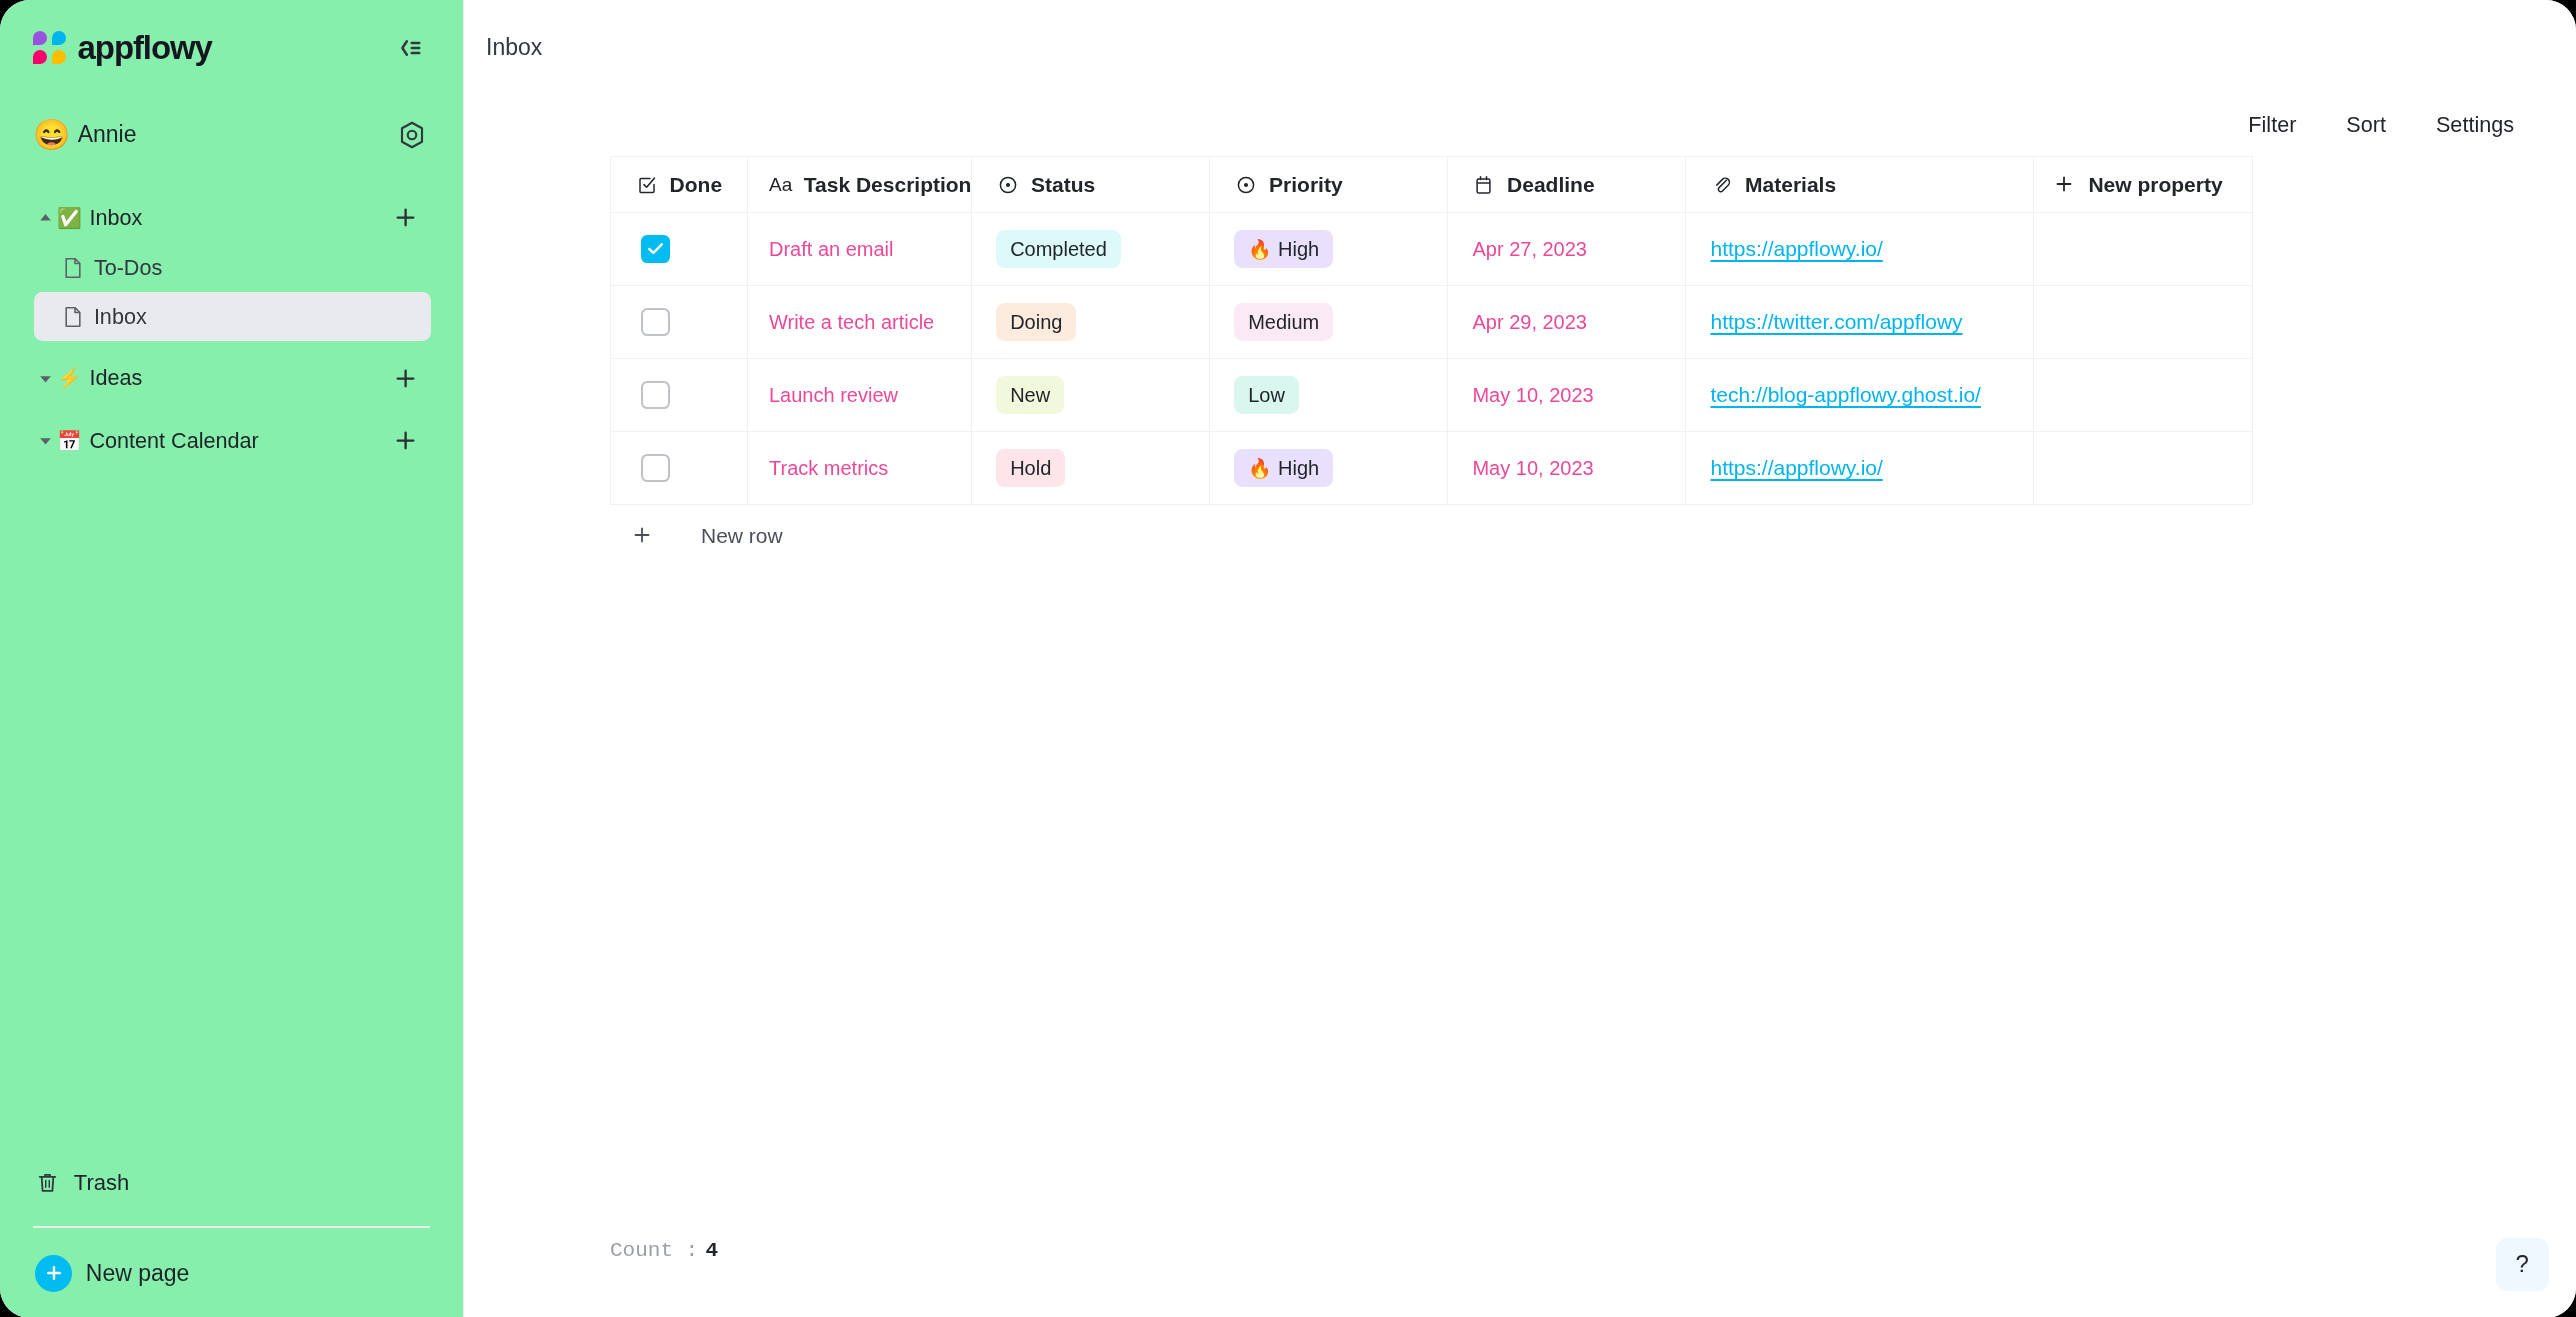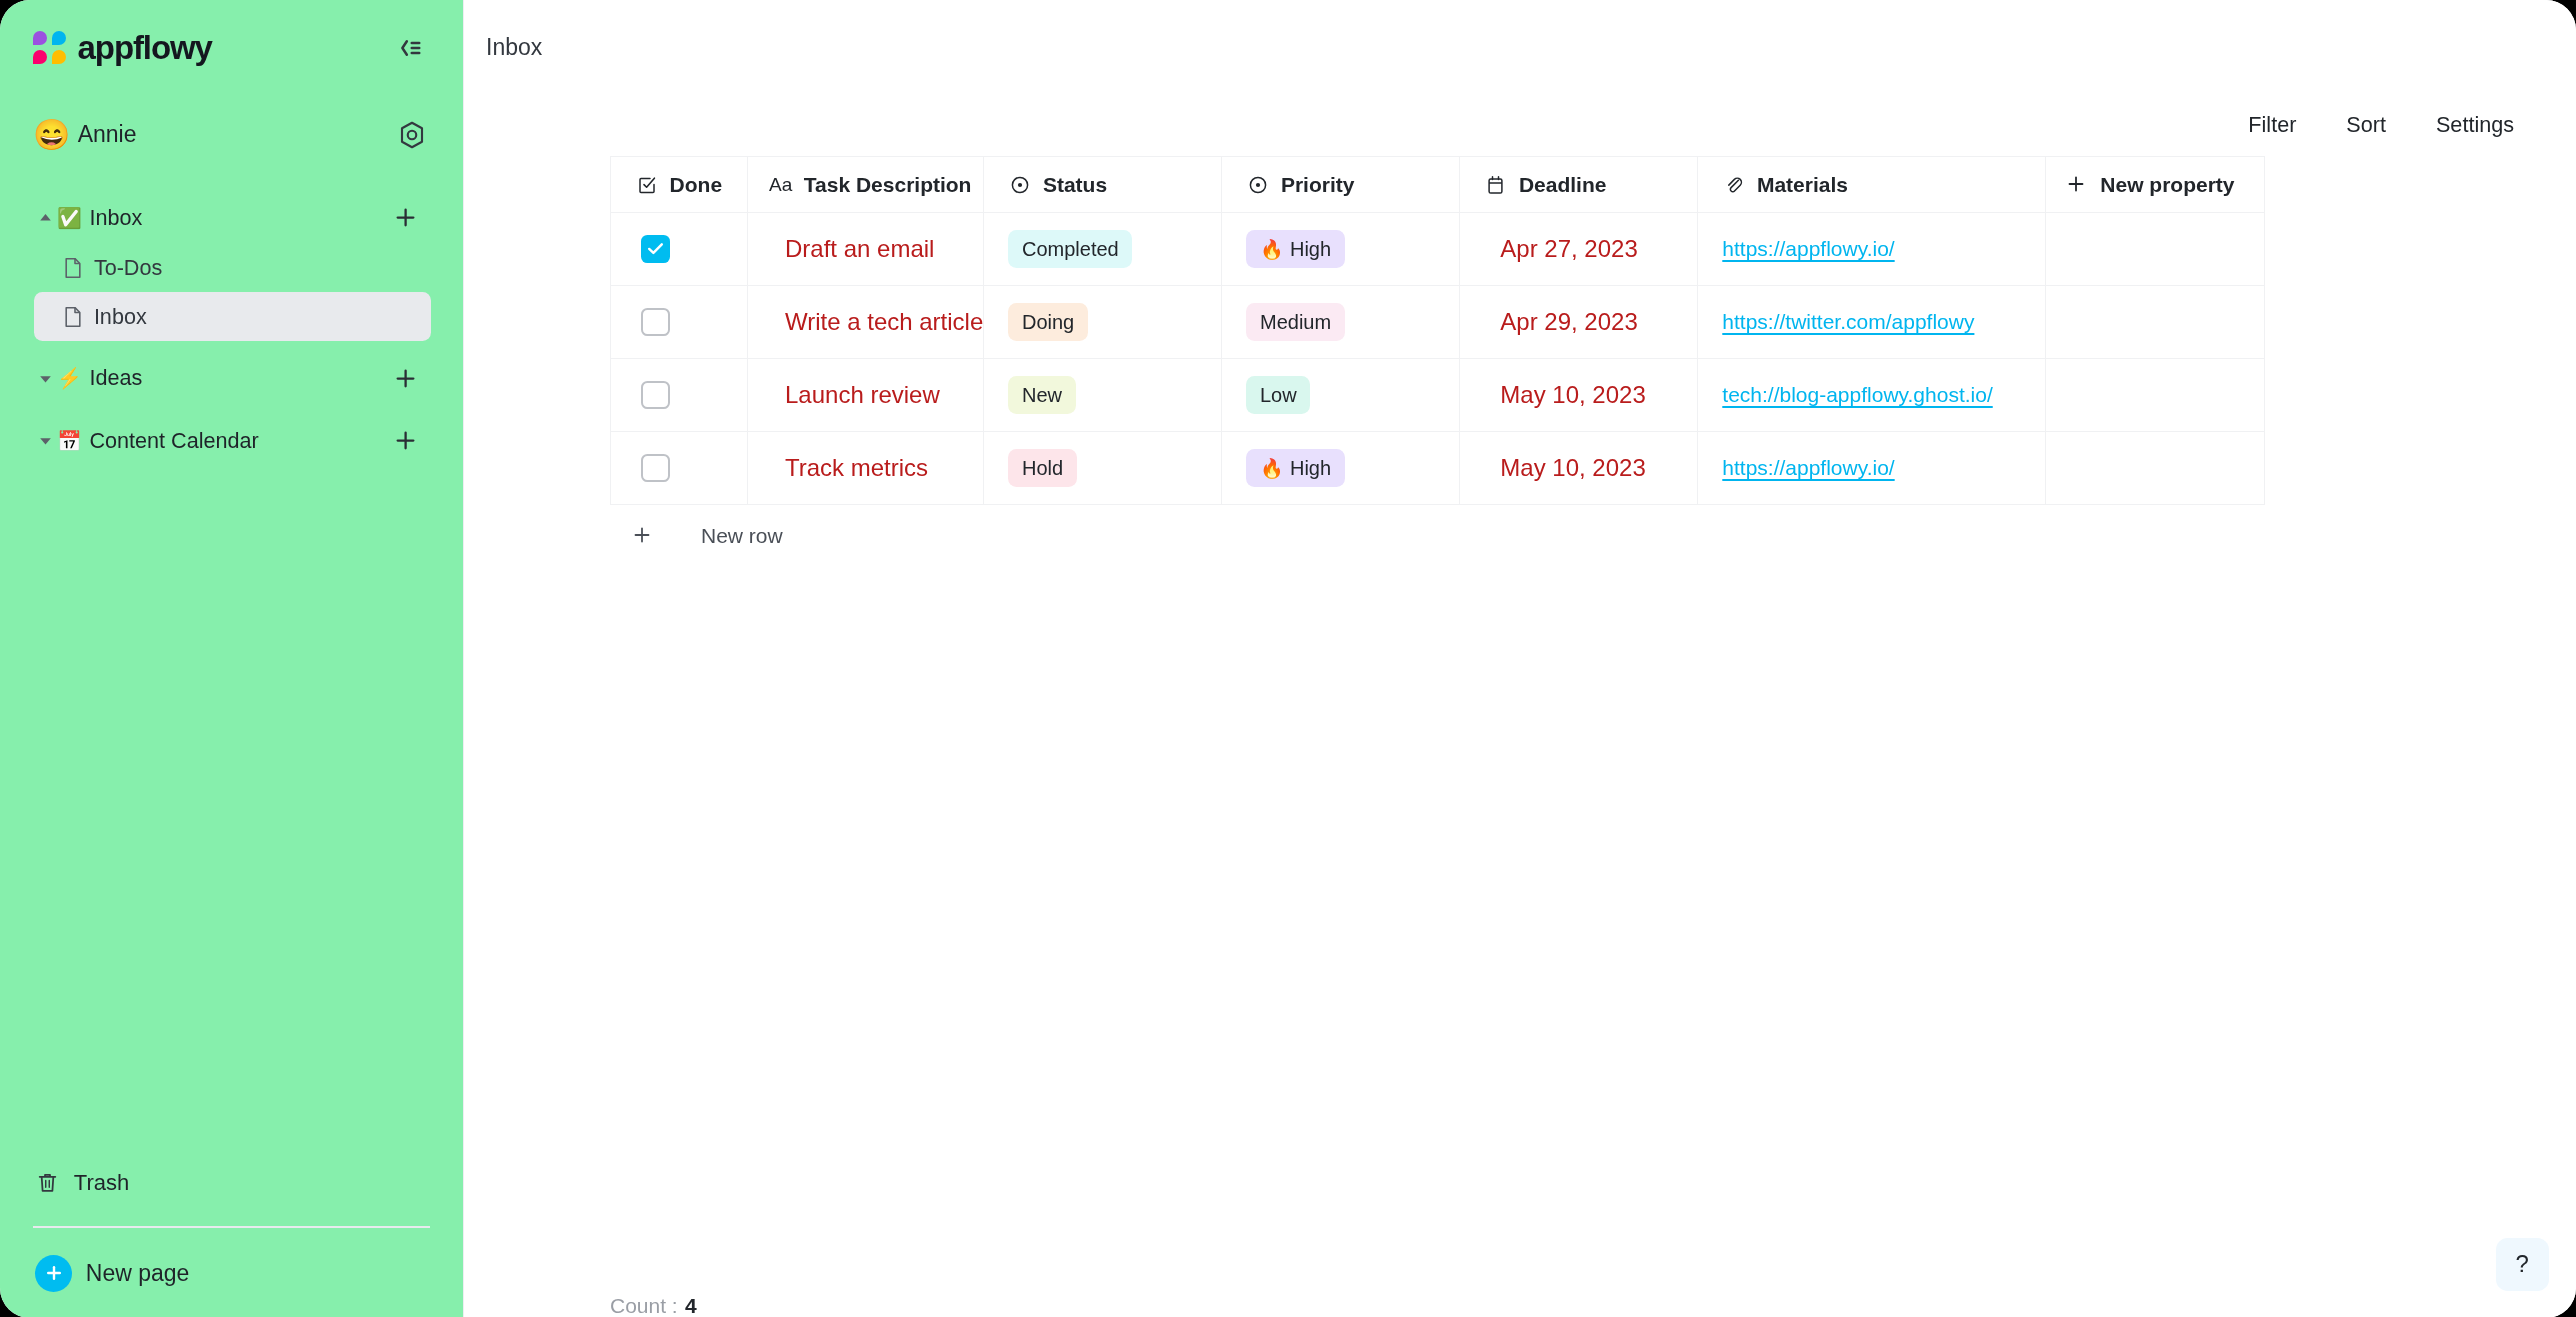--- a/index.html
+++ b/index.html
@@ -325,24 +325,23 @@
 
   .cell {
     height: 72px;
     display: flex;
     align-items: center;
     padding-left: 24px;
     box-sizing: border-box;
   }
   .cell.center-cb { padding-left: 30px; }
   .cell-text {
-    font-size: 24px;
-    color: #b91c1c;
+    font-size: 20px;
+    color: #ec4899;
     white-space: nowrap;
-    margin-left: 16px;
   }
 
   .cb {
     width: 28.5px; height: 28.5px;
     border-radius: 6.3px;
     box-sizing: border-box;
     display: flex; align-items: center; justify-content: center;
     cursor: pointer;
   }
   .cb.checked { background: #00bcf0; }
@@ -378,24 +377,25 @@
     padding-left: 23px;
     box-sizing: border-box;
     cursor: pointer;
     width: 739px;
   }
   .newrow-label { font-size: 21px; color: #4a4f57; margin-left: 31px; }
 
   .count-bar {
     height: 79px;
     display: flex;
-    align-items: flex-end;
+    align-items: flex-start;
     padding-left: 146px;
     box-sizing: border-box;
     flex: 0 0 79px;
+    font-family: Liberation Mono, monospace;
   }
   .count-label { font-size: 21px; color: #9a9ea5; }
   .count-value { font-size: 21px; color: #22262b; font-weight: bold; margin-left: 7.4px; }
 
   .help-btn {
     position: absolute;
     right: 27.4px;
     bottom: 27.4px;
     width: 53px; height: 53px;
     border-radius: 11.6px;

